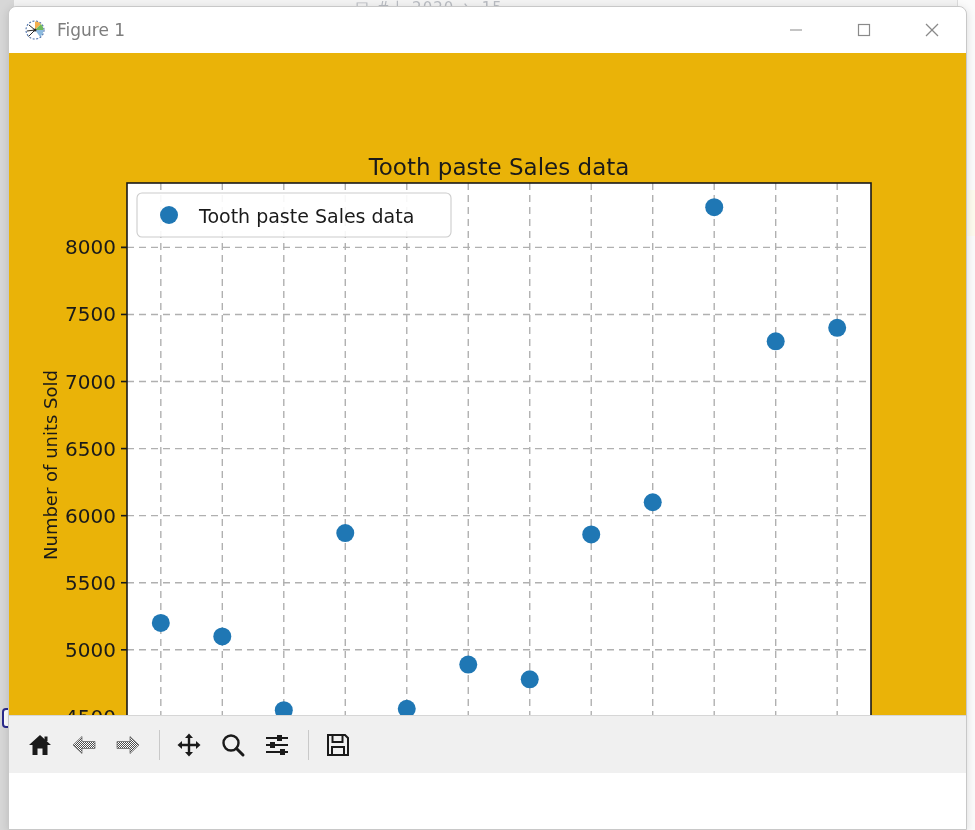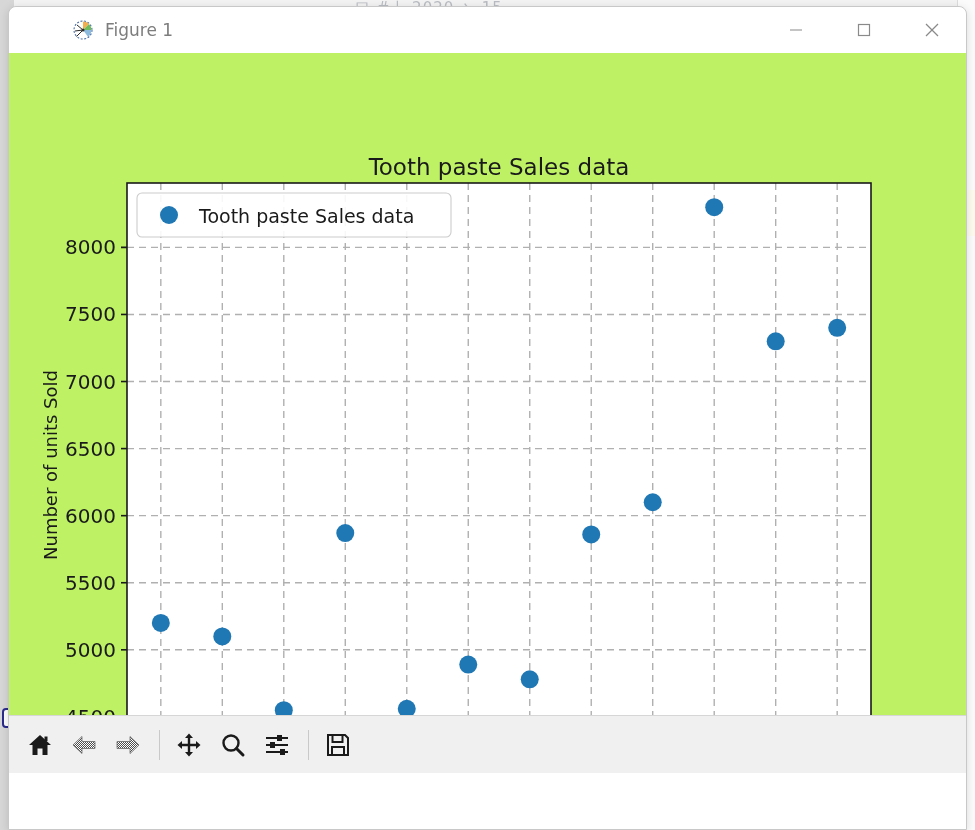--- a/index.html
+++ b/index.html
@@ -89,21 +89,20 @@
   }
 
   #title-bar {
     position: relative;
     height: 46px;
     background: #ffffff;
     border-top-left-radius: 8px;
     border-top-right-radius: 8px;
     display: flex;
     align-items: center;
-    padding-left: 48px;
   }
   #app-icon {
     width: 20px; height: 20px;
     margin-left: 16px;
     position: relative;
     flex: none;
   }
   #app-icon svg { display: block; }
   #window-title {
     margin-left: 12px;
@@ -124,21 +123,21 @@
     align-items: center;
     justify-content: center;
     cursor: default;
   }
   .win-btn svg { display: block; }
 
   
   #canvas-area {
     position: relative;
     height: 720px;
-    background: #bef264;
+    background: #eab308;
   }
 
   #plot-svg { display: block; }
 
   
   #nav-toolbar {
     position: absolute;
     left: 0; right: 0; bottom: 0;
     height: 58px;
     background: #f0f0f0;

